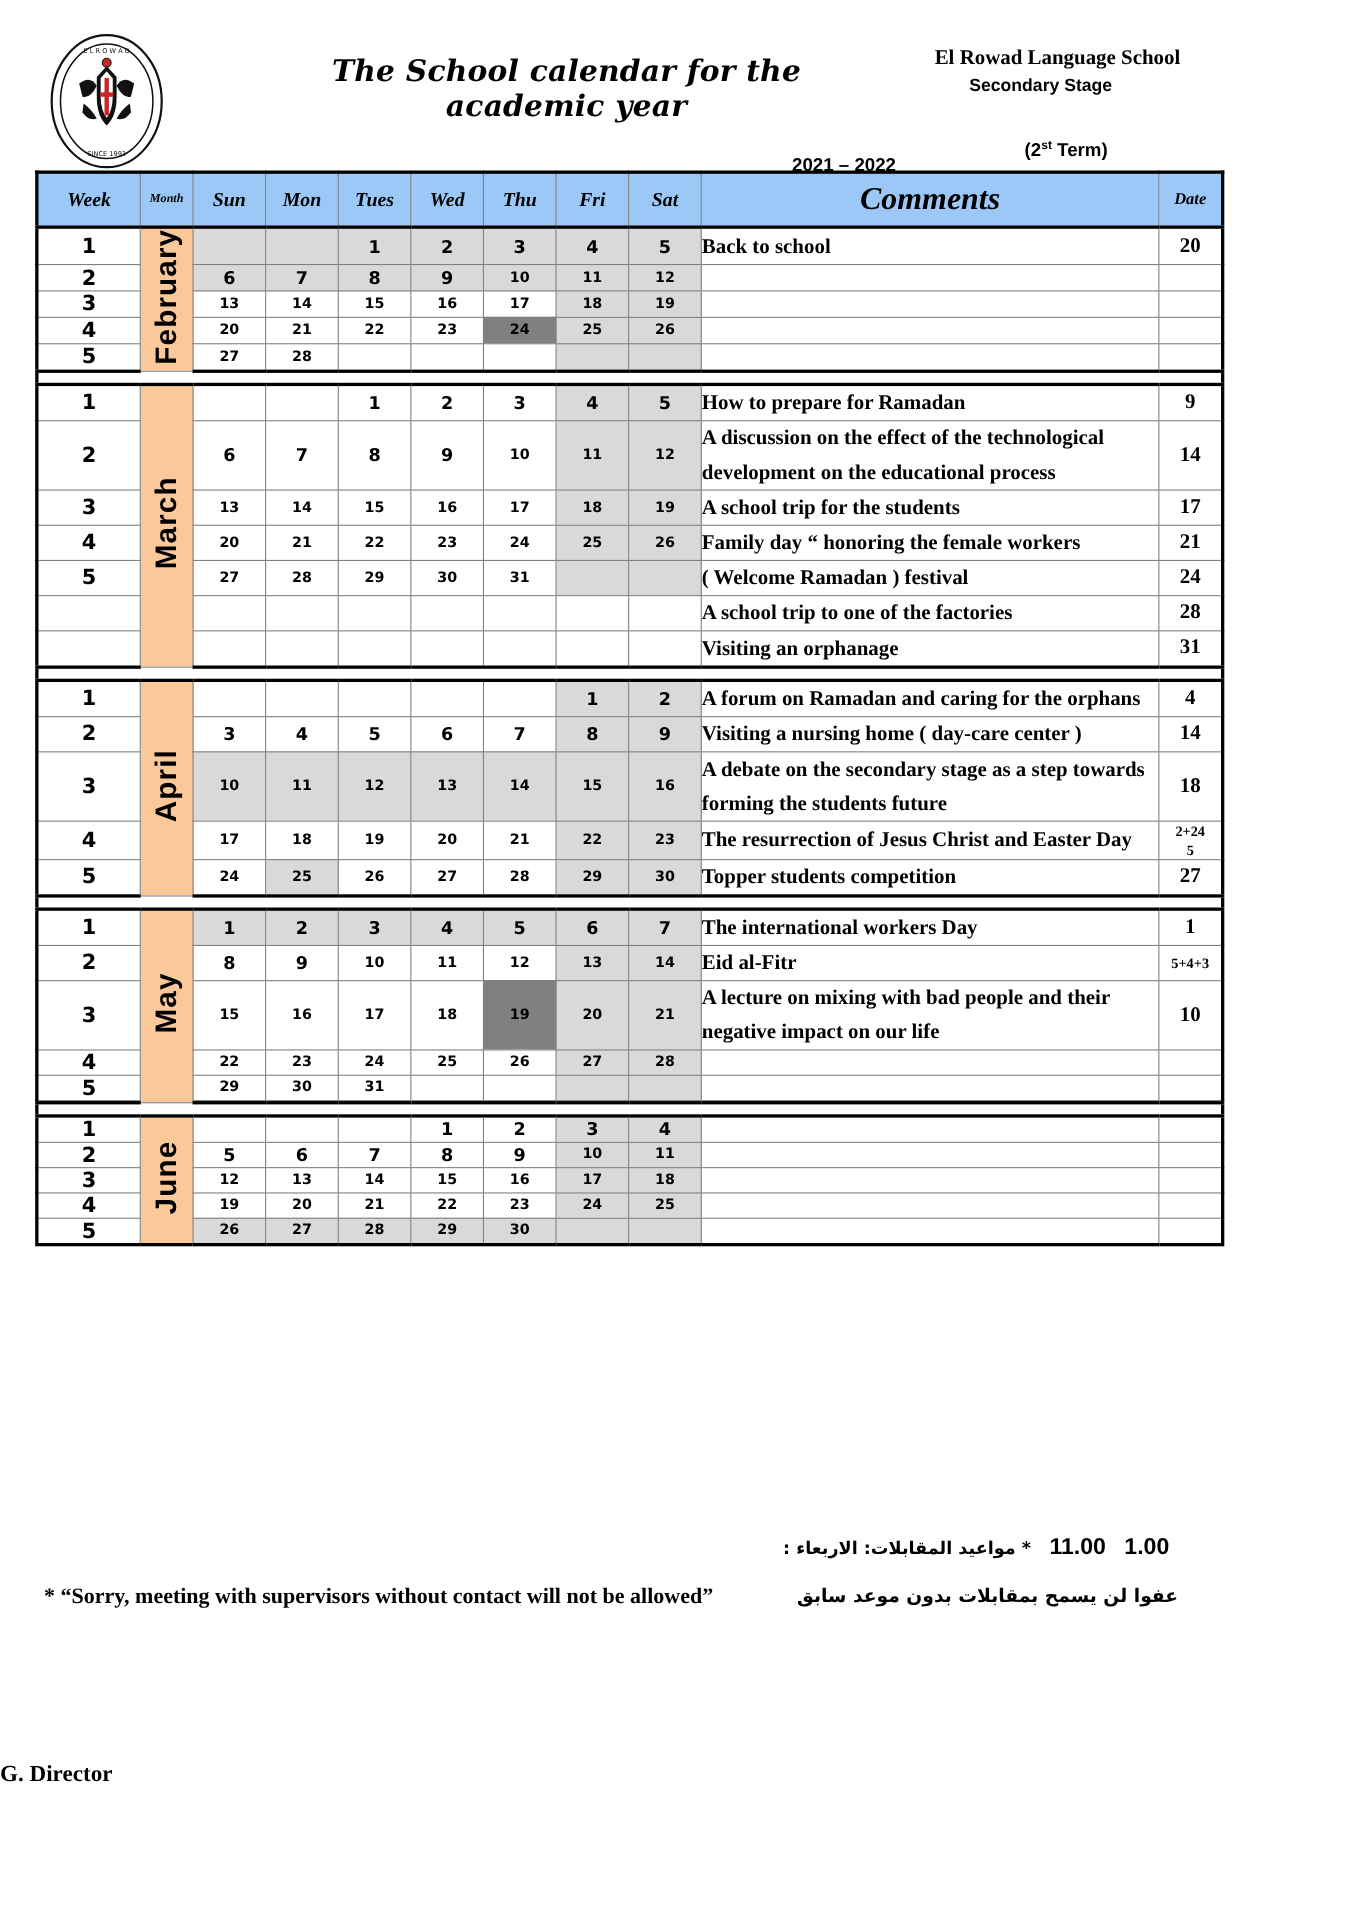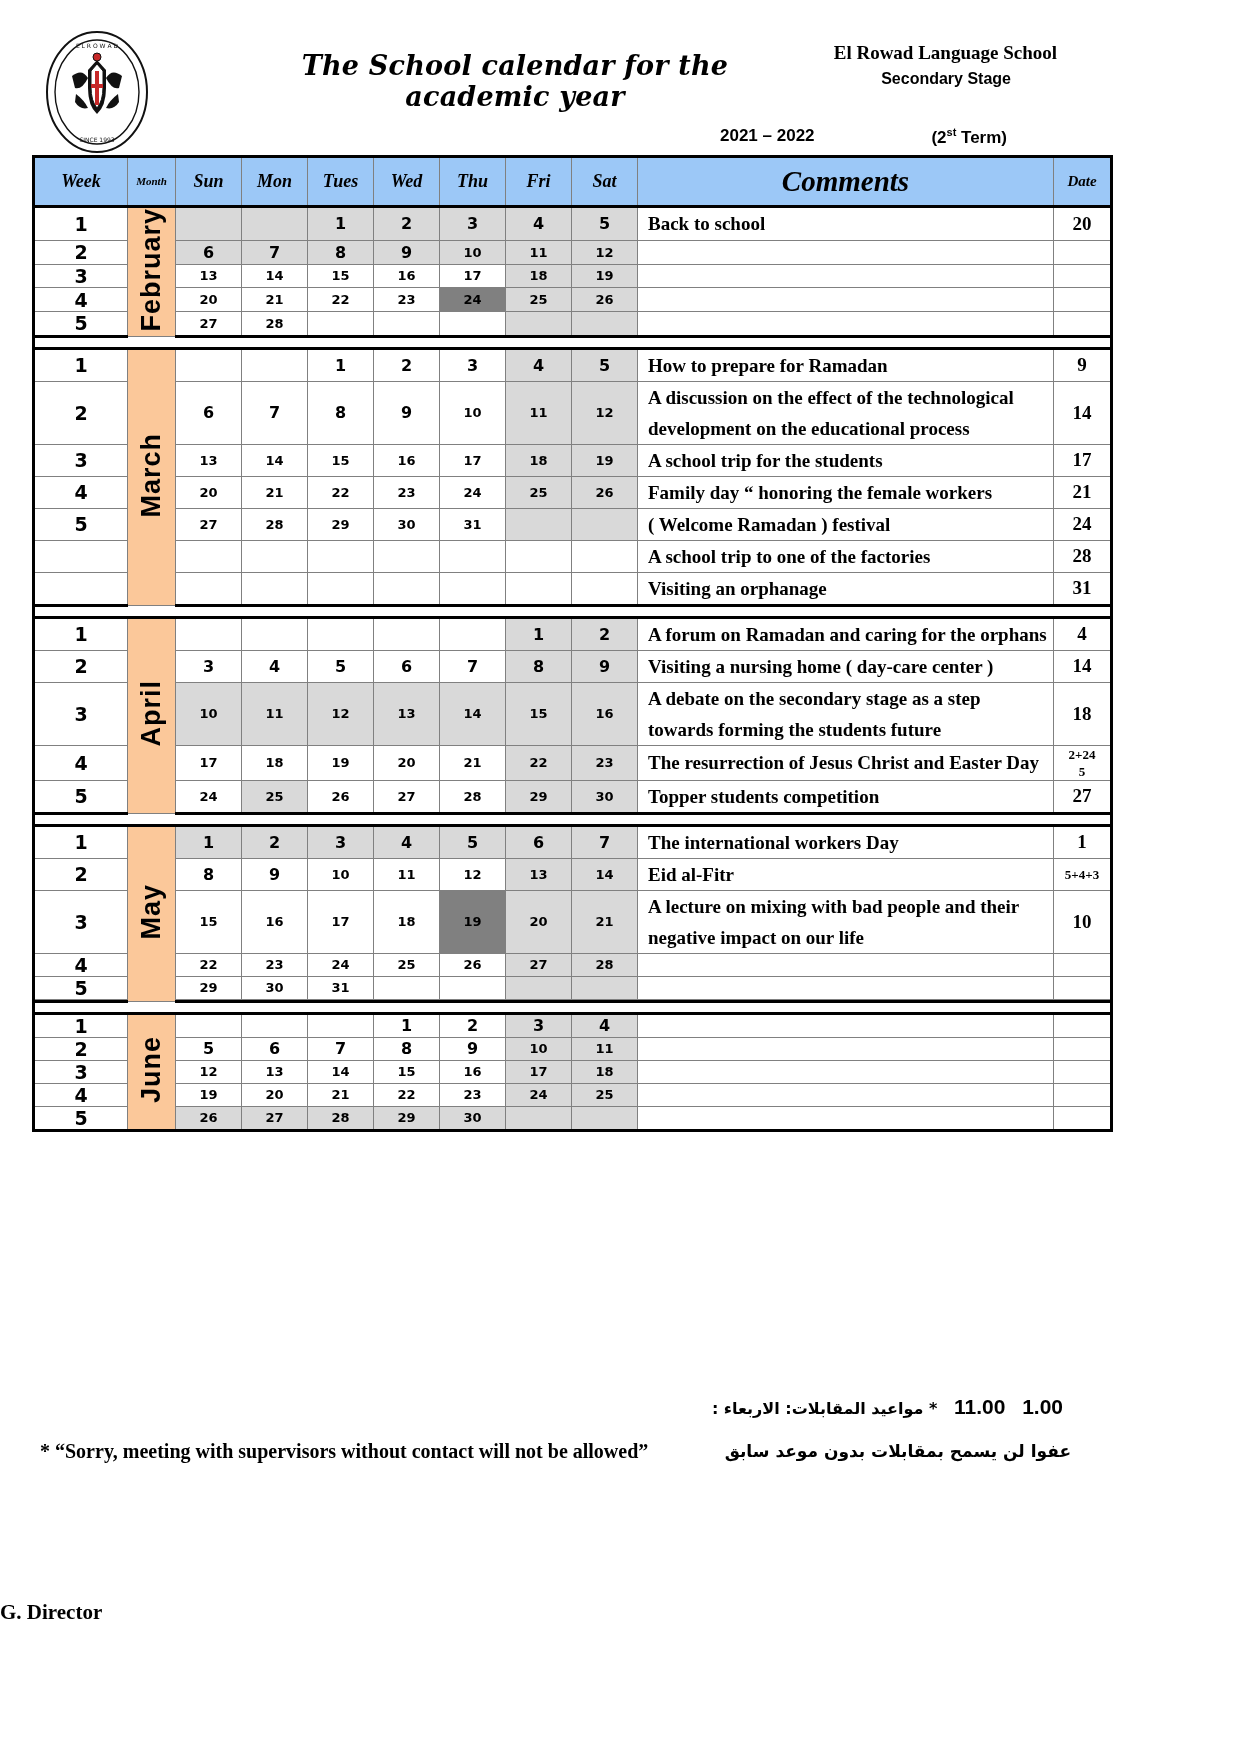--- a/index.html
+++ b/index.html
@@ -21,31 +21,31 @@
   .logo svg{ display:block; }
   .doc-title{
     position:absolute; left:255px; top:50px; width:520px;
     text-align:center;
     font-family:"DejaVu Serif", serif;
     font-style:italic; font-weight:bold;
     font-size:27px;
     letter-spacing:.2px;
   }
   .school-name{
-    position:absolute; right:184px; top:42px;
+    position:absolute; right:168px; top:42px;
     font-family:"Liberation Serif", serif;
     font-weight:bold; font-size:19px; white-space:nowrap;
   }
   .stage-name{
     position:absolute; right:230px; top:70px;
     font-family:"Liberation Sans", sans-serif;
     font-weight:bold; font-size:16px; white-space:nowrap;
   }
   .year-line{
-    position:absolute; left:720px; top:126px;
+    position:absolute; left:720px; top:140px;
     font-family:"Liberation Sans", sans-serif;
     font-weight:bold; font-size:17px;
   }
   .term-line{
     position:absolute; right:234px; top:126px;
     font-family:"Liberation Sans", sans-serif;
     font-weight:bold; font-size:17px;
   }
   .term-line sup{ font-size:11px; }
 
@@ -80,21 +80,21 @@
     font-size:18px;
   }
   thead th.month-h{ font-size:11px; line-height:11px; }
   thead th.comments-h{ font-size:29px; }
   thead th.date-h{ font-size:15px; }
 
   tbody td.week{ font-weight:bold; font-size:19px; font-family:"DejaVu Sans", sans-serif; }
   tbody td.day{ font-weight:bold; font-size:16px; font-family:"DejaVu Sans", sans-serif; }
   tbody td.day.small{ font-size:13px; }
   tbody td.comment{
-    text-align:left; padding-left:10px; padding-right:6px;
+    text-align:left; padding-right:6px;
     font-weight:bold; font-size:19px; line-height:31px;
     font-family:"Liberation Serif", serif;
   }
   tbody td.date{ font-weight:bold; font-size:19px; font-family:"Liberation Serif", serif; }
   tbody td.date.tiny{ font-size:13px; line-height:17px;margin-top:29px; }
 
   td.month{
     background:#FBC89A;
     border-left:3px solid #000;
     border-right:3px solid #000;

